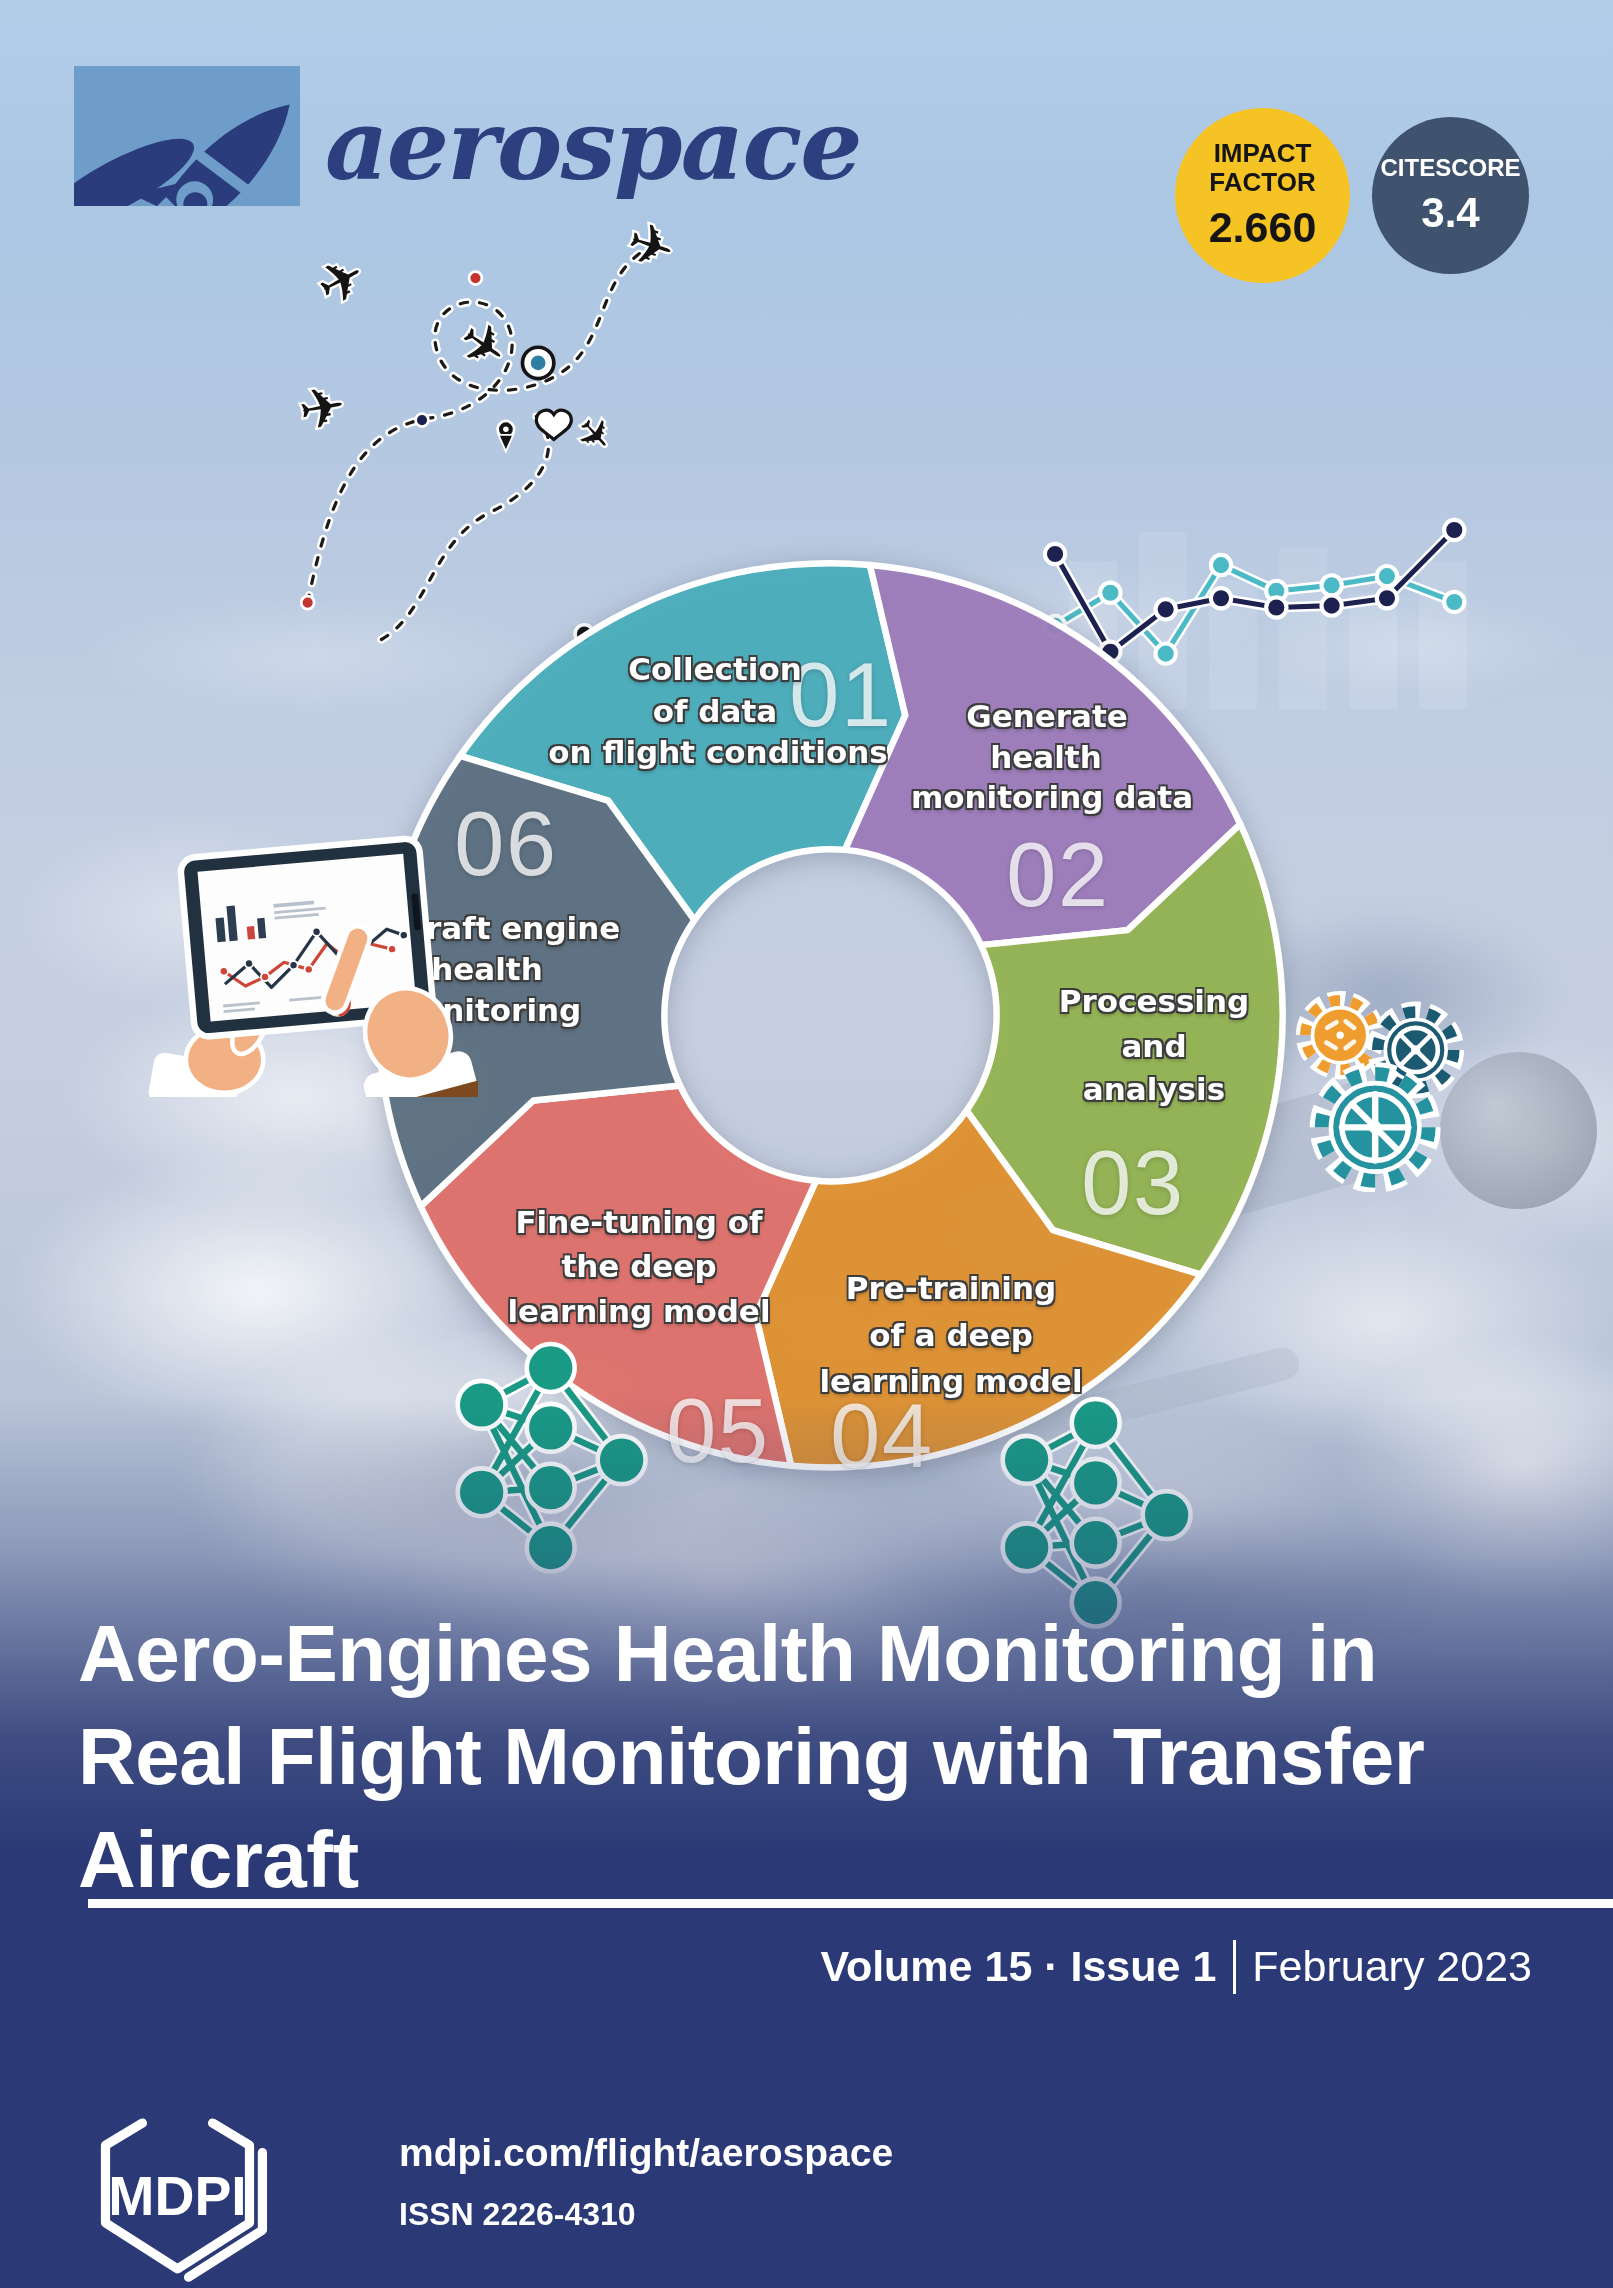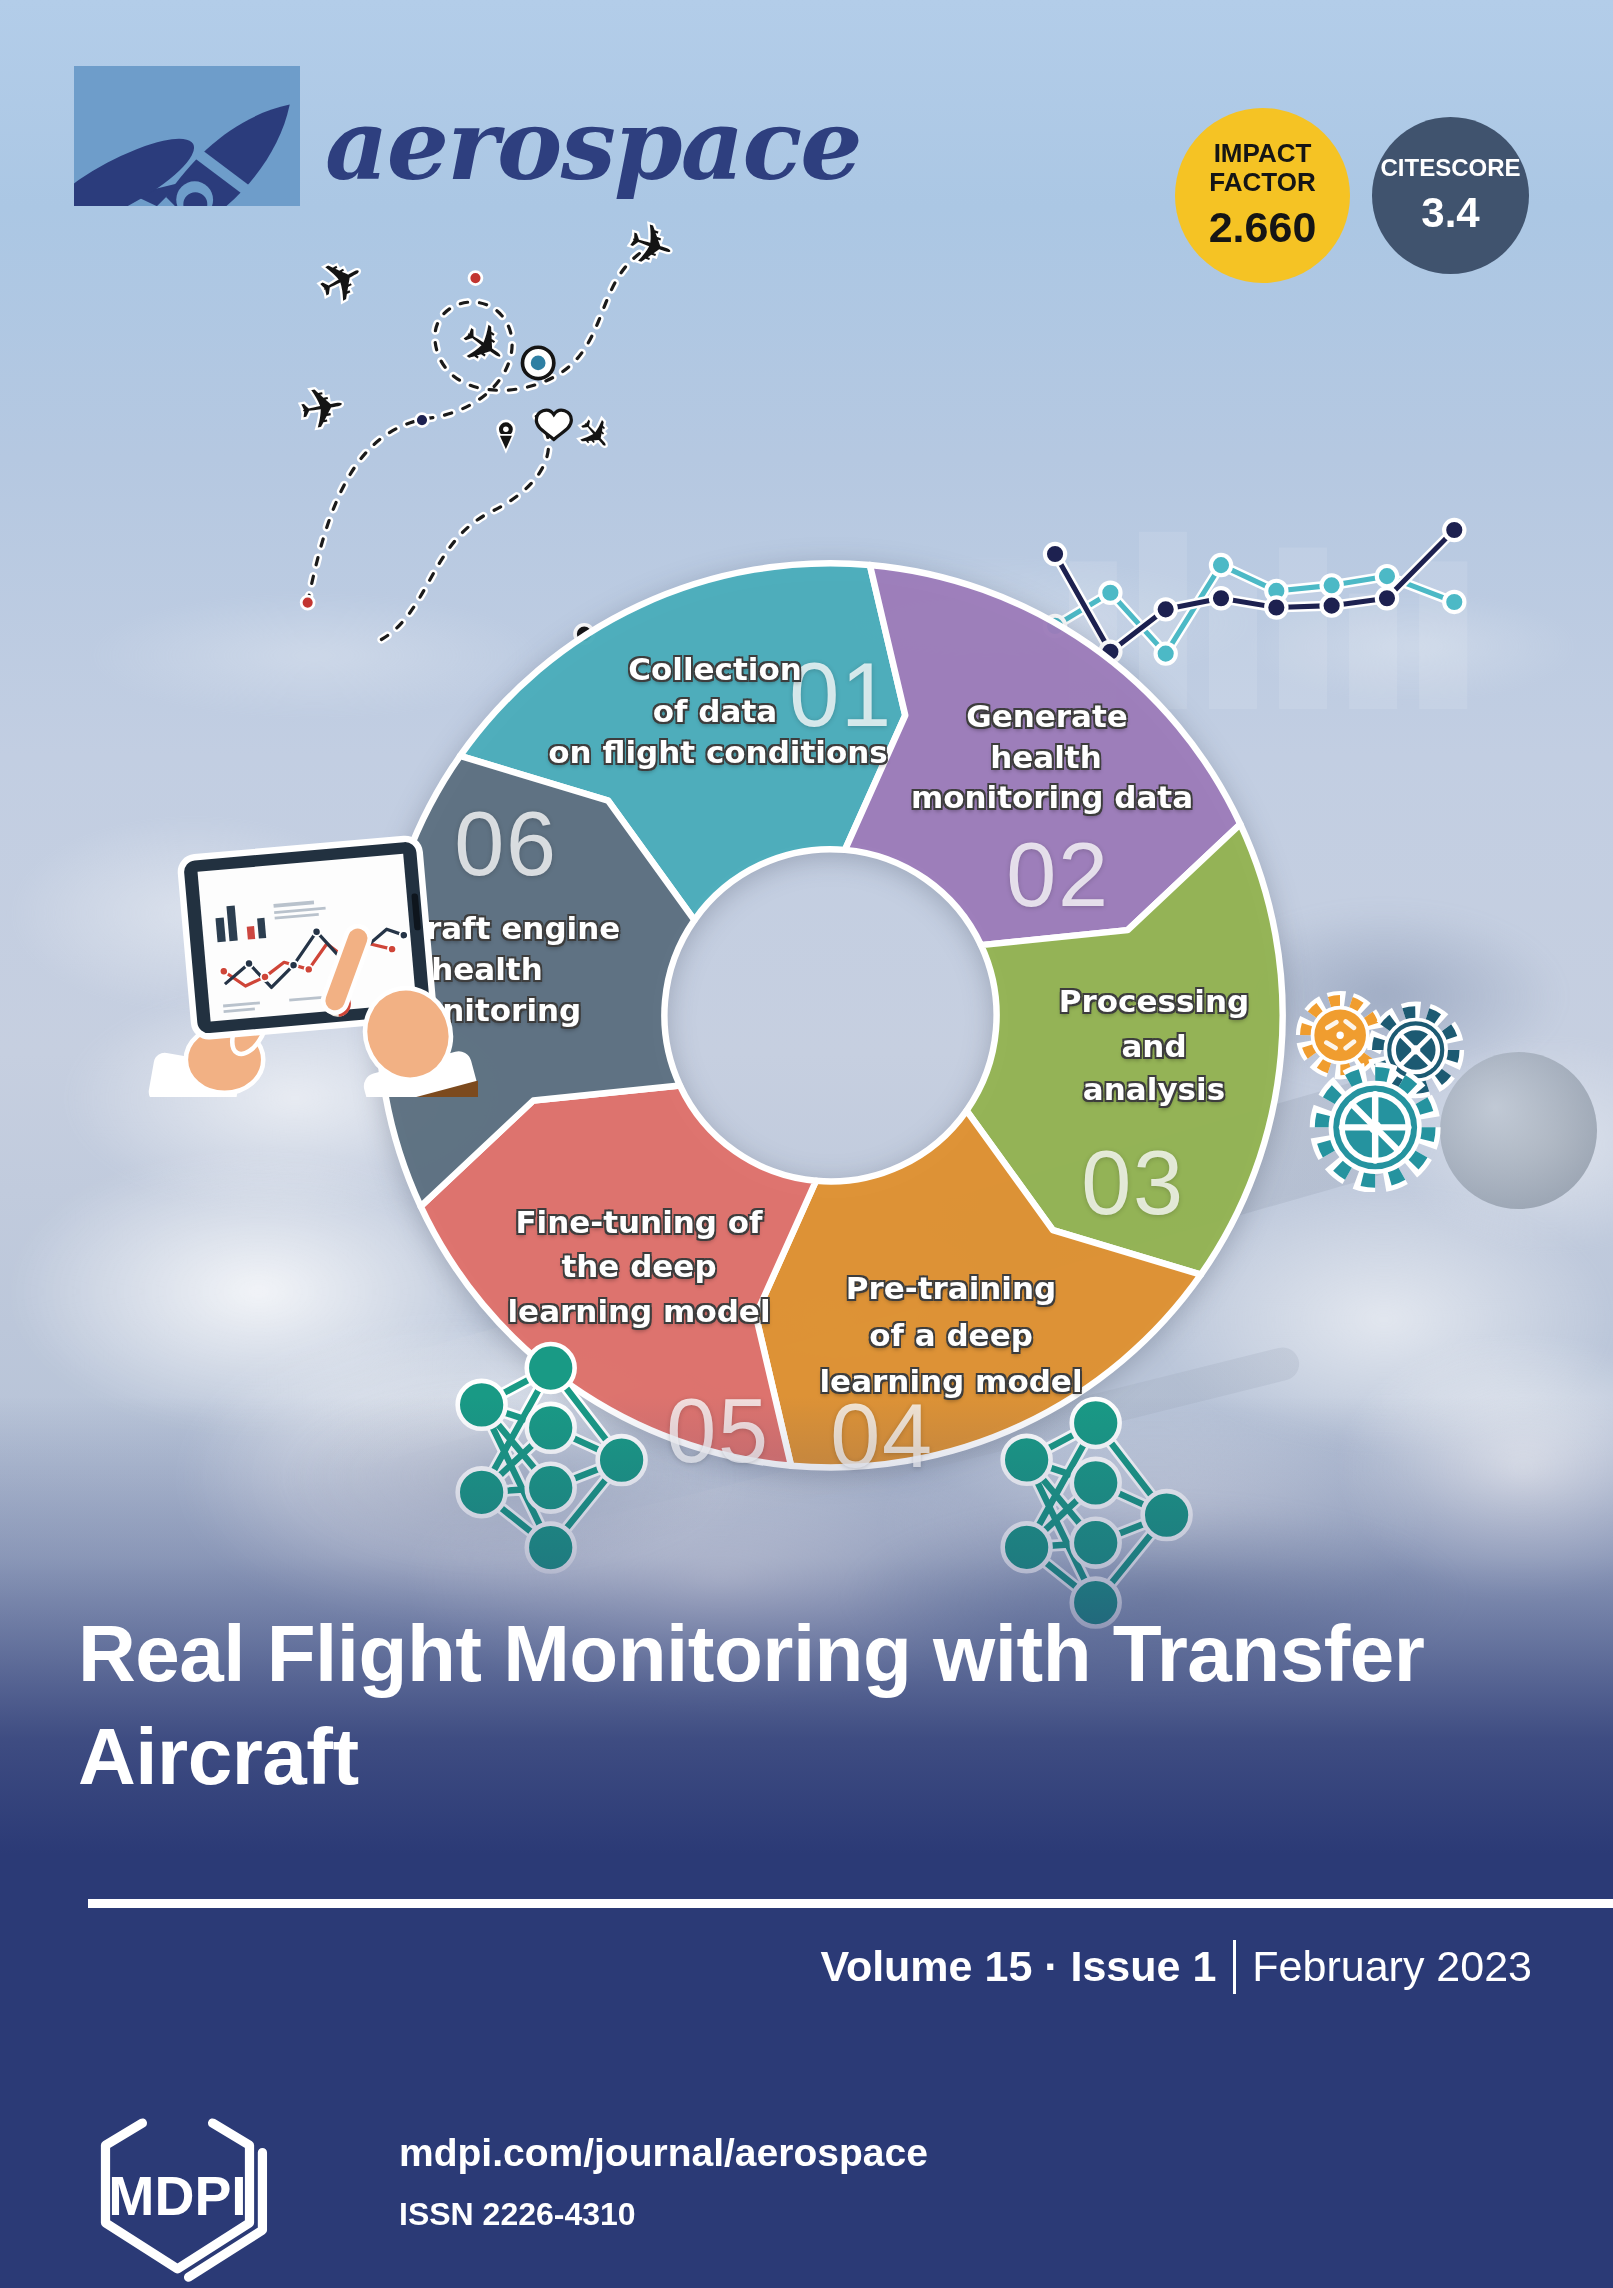--- a/index.html
+++ b/index.html
@@ -320,34 +320,35 @@
         <circle cx="105" cy="95" r="26"></circle>
       <circle cx="105" cy="160" r="26"></circle>
         <circle cx="105" cy="225" r="26"></circle>
       <circle cx="182" cy="130" r="26"></circle>
     </g>
   </svg>
 
   <div class="veil"></div>
 
   <div class="title">
+    <div>Aero-Engines Health Monitoring in</div>
     <div>Real Flight Monitoring with Transfer</div>
     <div>Aircraft</div>
   </div>
 
   <div class="rule"></div>
 
   <div class="issue-line">
     <span class="vol">Volume 15 · Issue 1</span>
     <span class="bar"></span>
     <span>February 2023</span>
   </div>
 
   <svg class="abs" style="left:85px;top:2112px;" width="245" height="180" viewBox="0 0 265 195">
     <path d="M 62 12 L 22 36 L 22 120 L 100 170 L 178 120 L 178 36 L 138 12" fill="none" stroke="#fff" stroke-width="10" stroke-linejoin="round" stroke-linecap="round"></path>
     <path d="M 192 44 L 192 128 L 112 179" fill="none" stroke="#fff" stroke-width="10" stroke-linejoin="round" stroke-linecap="round"></path>
     <text x="100" y="112" text-anchor="middle" font-family="Liberation Sans" font-weight="700" font-size="60" fill="#fff">MDPI</text>
   </svg>
-  <div class="footer-url">mdpi.com/journal/aerospace</div>
+  <div class="footer-url">mdpi.com/flight/aerospace</div>
   <div class="footer-issn">ISSN 2226-4310</div>
 
 </div>
 
 
 </body></html>

